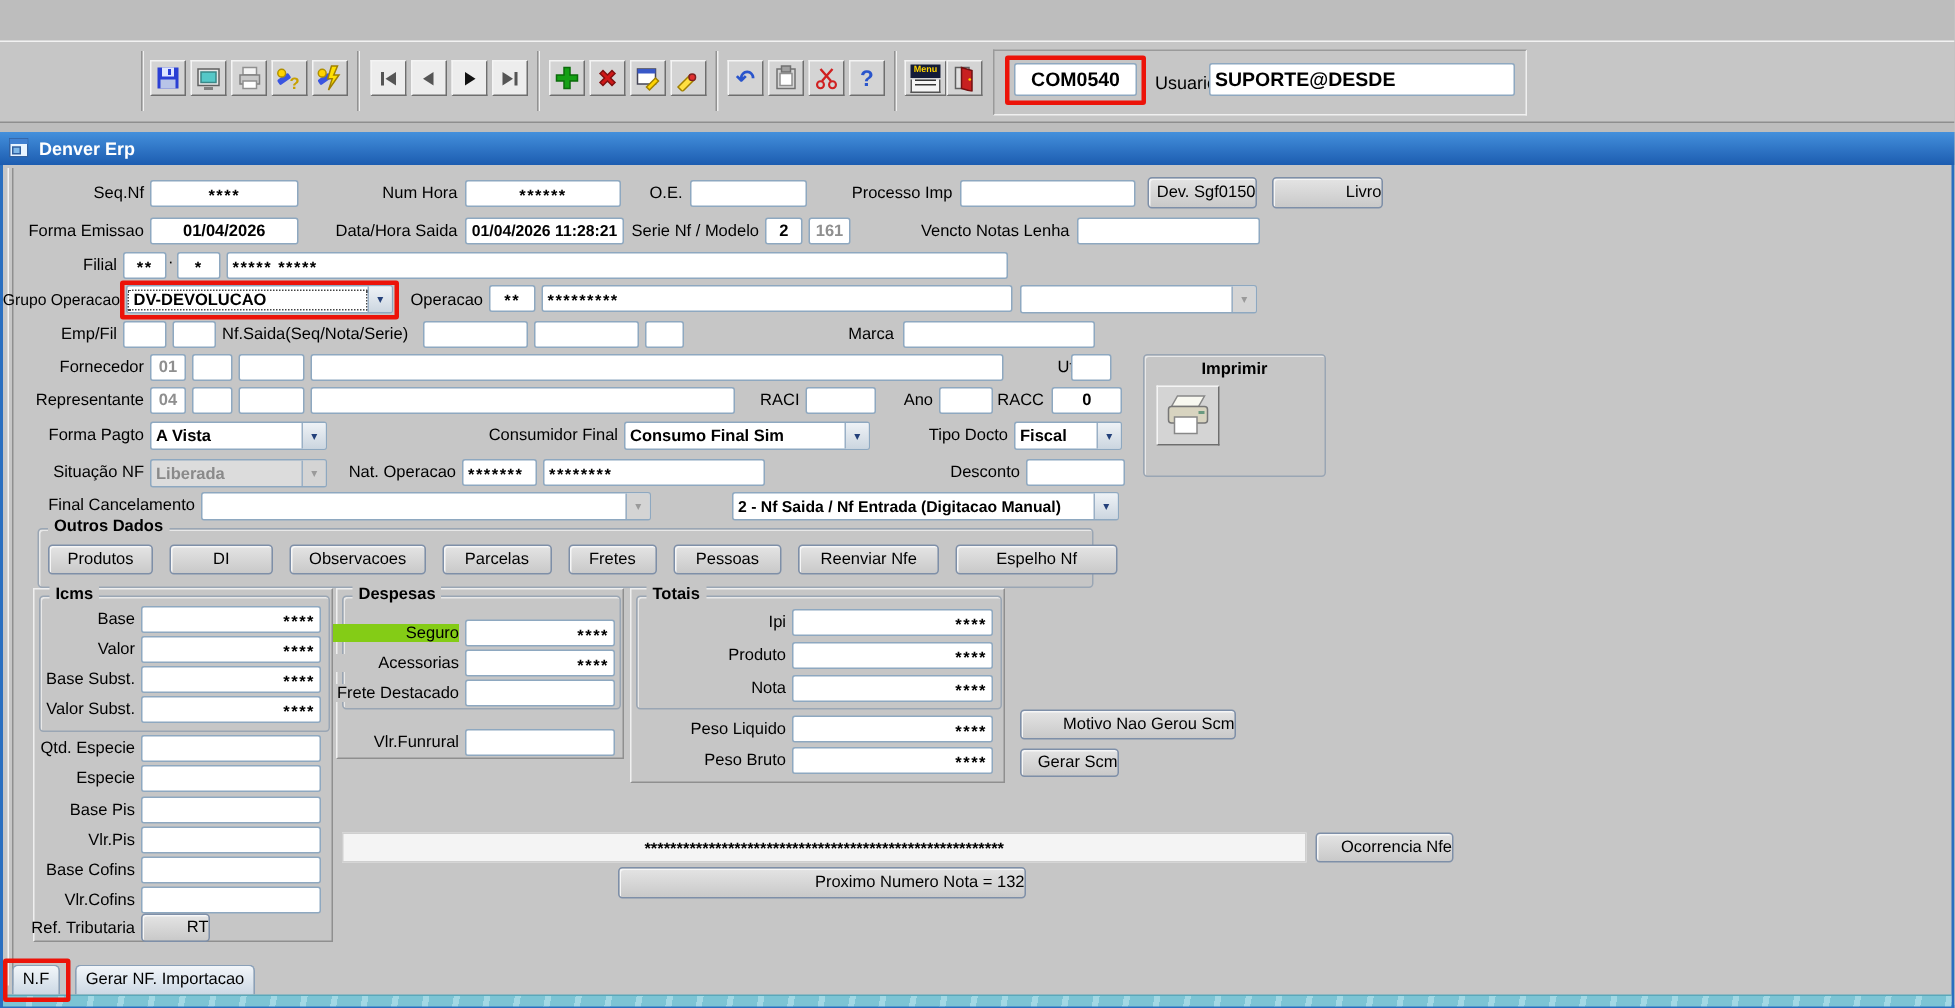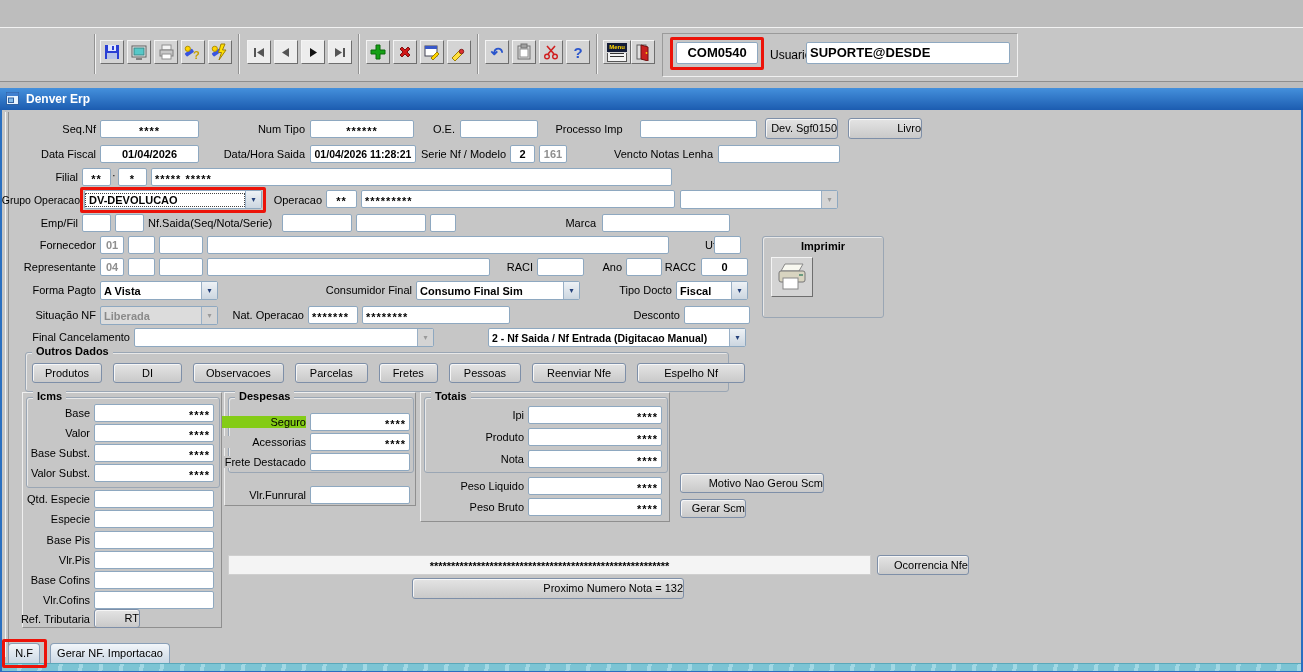--- a/index.html
+++ b/index.html
@@ -190,30 +190,30 @@
         <rect x="0.5" y="0.5" width="12" height="12" fill="#e8f4ff" stroke="#3060a0"></rect>
         <rect x="0.5" y="0.5" width="12" height="3.5" fill="#4080d0"></rect>
         <rect x="2.5" y="6" width="5" height="4.5" fill="#80b8e8" stroke="#3060a0"></rect>
       </svg>
     <span class="abs" style="left:26px;top:4px;color:#fff;font-size:12px;font-weight:bold;">Denver Erp</span>
   </div>
   <div class="abs" style="left:5px;top:112px;width:2px;height:545px;border-left:1px solid #f4f4f4;border-right:1px solid #8f8f8f;"></div>
 
   <div class="lbl" style="left:8px;top:123px;width:88px;">Seq.Nf</div>
   <div class="fld c stars" style="left:100px;top:120px;width:99px;">****</div>
-  <div class="lbl" style="left:213px;top:123px;width:92px;">Num Tipo</div>
+  <div class="lbl" style="left:213px;top:123px;width:92px;">Num Hora</div>
   <div class="fld c stars" style="left:310px;top:120px;width:104px;">******</div>
   <div class="lbl" style="left:398px;top:123px;width:57px;">O.E.</div>
   <div class="fld" style="left:460px;top:120px;width:78px;"></div>
-  <div class="lbl" style="left:543px;top:123px;width:92px;text-align:center;">Processo Imp</div>
+  <div class="lbl" style="left:543px;top:123px;width:92px;">Processo Imp</div>
   <div class="fld" style="left:640px;top:120px;width:117px;"></div>
   <div class="btn" style="left:765px;top:118px;width:73px;height:21px;line-height:19px;">Dev. Sgf0150</div>
   <div class="btn" style="left:848px;top:118px;width:74px;height:21px;line-height:19px;">Livro</div>
 
-  <div class="lbl" style="left:8px;top:148px;width:88px;">Data Fiscal</div>
+  <div class="lbl" style="left:8px;top:148px;width:88px;">Forma Emissao</div>
   <div class="fld c" style="left:100px;top:145px;width:99px;">01/04/2026</div>
   <div class="lbl" style="left:203px;top:148px;width:102px;">Data/Hora Saida</div>
   <div class="fld c" style="left:310px;top:145px;width:106px;font-size:10.5px;">01/04/2026 11:28:21</div>
   <div class="lbl" style="left:418px;top:148px;width:88px;">Serie Nf / Modelo</div>
   <div class="fld c" style="left:510px;top:145px;width:25px;">2</div>
   <div class="fld c dis" style="left:539px;top:145px;width:28px;">161</div>
   <div class="lbl" style="left:599px;top:148px;width:114px;">Vencto Notas Lenha</div>
   <div class="fld" style="left:718px;top:145px;width:122px;"></div>
 
   <div class="lbl" style="left:8px;top:171px;width:70px;">Filial</div>

